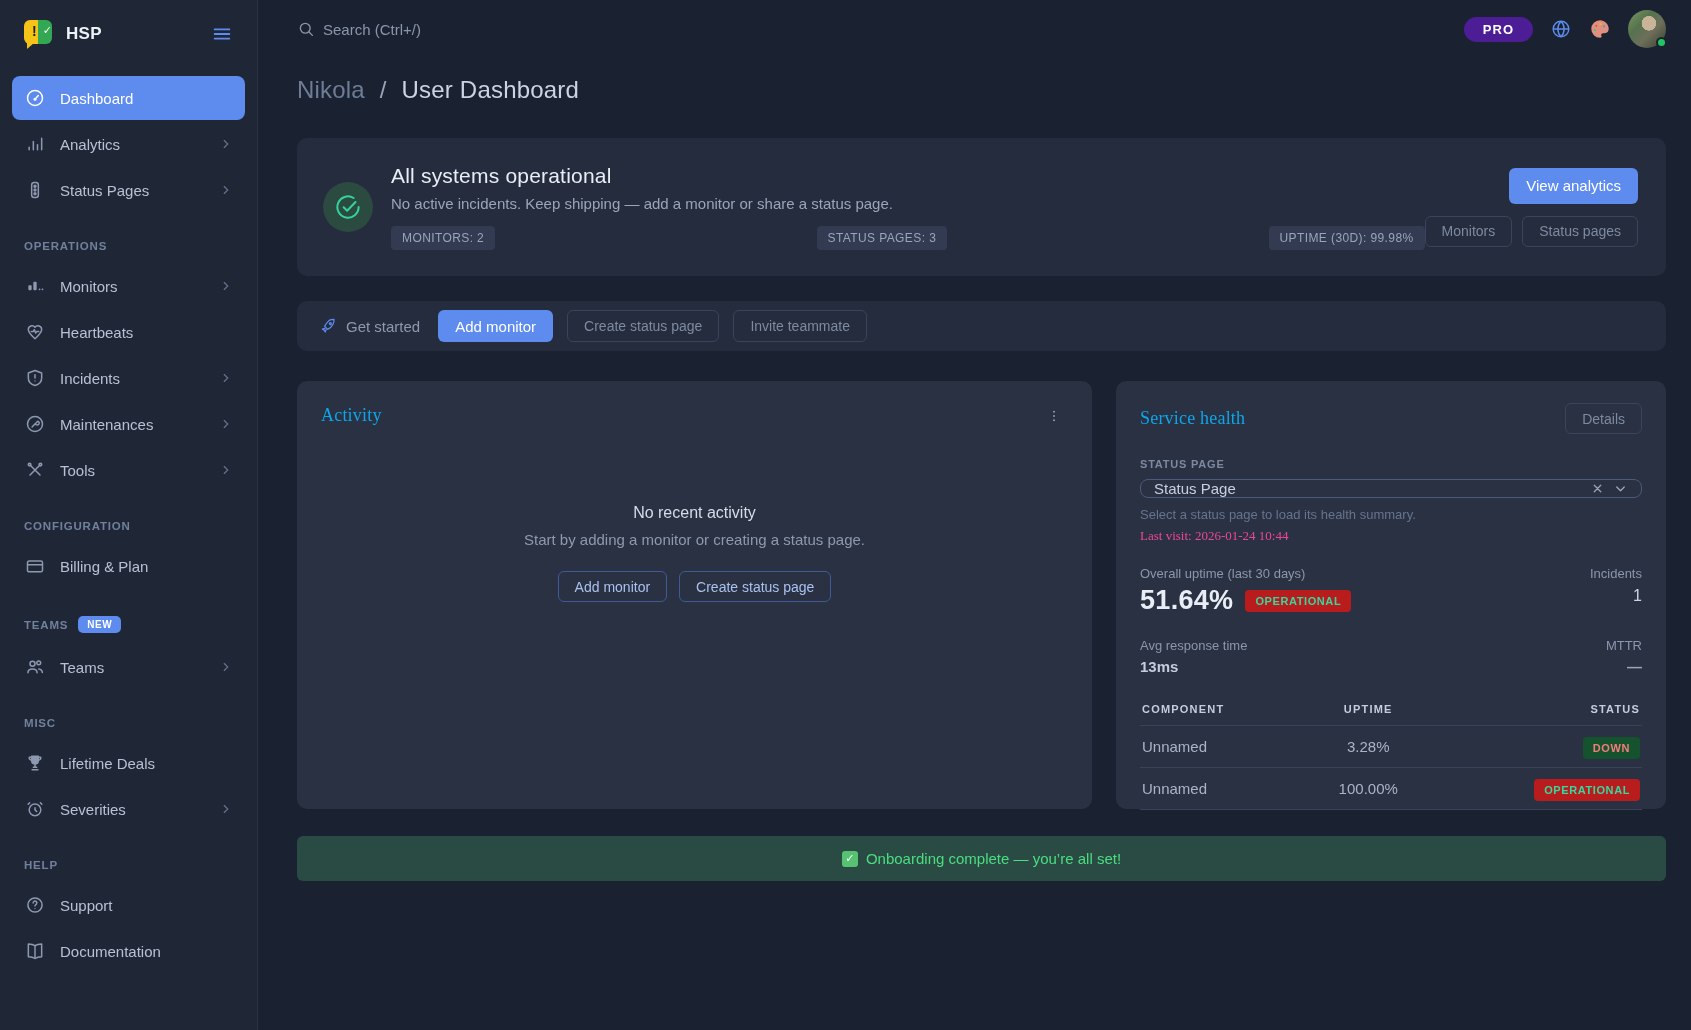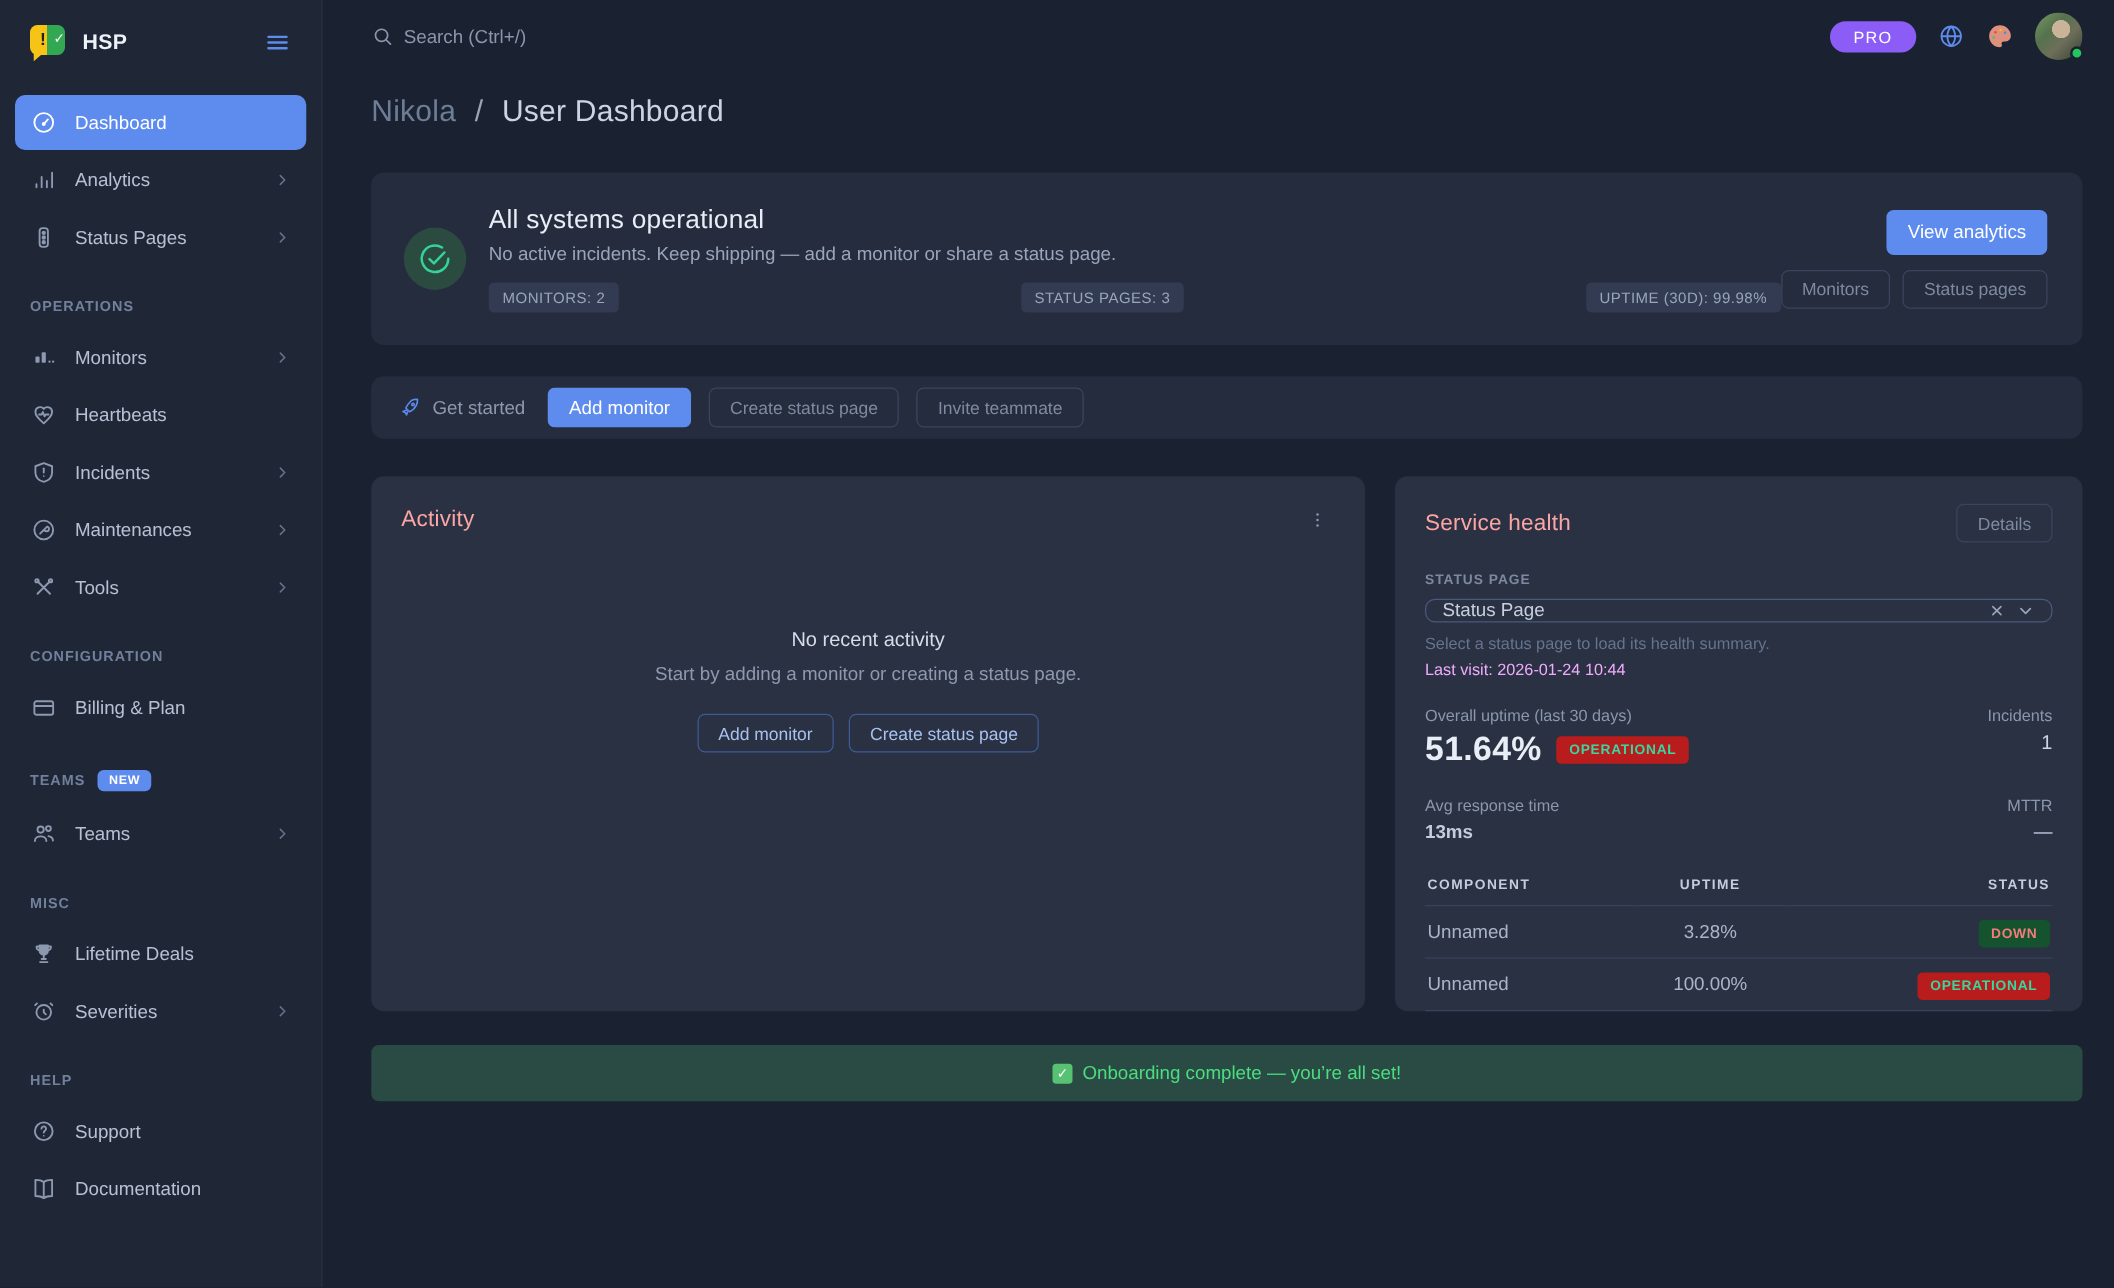--- a/index.html
+++ b/index.html
@@ -62,21 +62,21 @@
   .topbar { height:58px; display:flex; align-items:center; }
   .search-box { display:flex; align-items:center; gap:8px; color:#8b96ab; flex:1; }
   .search-box input {
     background:transparent; border:none; outline:none;
     color:#9aa5ba; font-size:15px; width:320px;
     font-family:"Liberation Sans","DejaVu Sans",sans-serif;
   }
   .search-box input::placeholder { color:#8b96ab; }
   .topbar-right { display:flex; align-items:center; gap:17px; }
   .pro-pill {
-    background:#8b5cf6; color:#fff; font-weight:normal; font-size:13px;
+    background:#4c1d95; color:#fff; font-weight:bold; font-size:13px;
     letter-spacing:1px; padding:5px 19px; border-radius:14px; cursor:pointer;
   }
   .globe-btn { color:#5d8bee; cursor:pointer; }
   .palette-btn { cursor:pointer; }
   .avatar-wrap { position:relative; width:38px; height:38px; cursor:pointer; }
   .avatar {
     width:38px; height:38px; border-radius:50%;
     background:
       radial-gradient(circle at 55% 35%, #c9b49a 0 22%, transparent 23%),
       linear-gradient(135deg,#7a9a62 0%,#55724e 35%,#6e6f5a 60%,#33412f 100%);
@@ -127,39 +127,39 @@
   }
   .gs-label { display:flex; align-items:center; gap:9px; color:#8e99af; font-size:15px; margin-right:4px; }
   .gs-label .icon { color:#5d8bee; }
   .btn-sm { height:32px; }
 
   
   .cards { margin-top:30px; display:flex; gap:24px; height:428px; }
   .card { background:#293142; border-radius:10px; }
   .activity-card { width:795px; min-width:795px; padding:24px; display:flex; flex-direction:column; }
   .card-head { display:flex; align-items:center; justify-content:space-between; }
-  .card-title { font-size:18px; color:#fca5a5; letter-spacing:0.2px; }
+  .card-title { font-size:18px; color:#0ea5e9; letter-spacing:0.2px;font-family:Liberation Serif, serif; }
   .kebab { color:#8d99b0; cursor:pointer; padding:2px 6px; }
   .empty-state { text-align:center; margin-top:78px; }
   .empty-title { font-size:16px; color:#d6dce8; }
   .empty-sub { font-size:15px; color:#8e99af; margin-top:9px; }
   .empty-actions { display:flex; gap:12px; justify-content:center; margin-top:23px; }
 
   
   .health-card { flex:1; padding:22px 24px; display:flex; flex-direction:column; }
   .field-label { font-size:11px; letter-spacing:0.8px; color:#7d89a0; font-weight:bold; margin-top:24px; }
   .select {
     margin-top:9px; height:38px; border:1px solid #4a5a7c; border-radius:8px;
     display:flex; align-items:center; padding:0 13px; cursor:pointer;
   }
   .select .value { flex:1; color:#c7d0de; font-size:15px; }
   .select .x-icon, .select .chev-icon { color:#9aa5ba; display:flex; }
   .select .x-icon { margin-right:9px; }
   .helper { font-size:13px; color:#66748f; margin-top:9px; }
-  .last-visit { font-size:13px; color:#f0abfc; margin-top:6px; }
+  .last-visit { font-size:13px; color:#ec4899; margin-top:6px;font-family:Liberation Serif, serif; }
 
   .stats-row { display:flex; justify-content:space-between; margin-top:22px; }
   .stat-label { font-size:13px; color:#8b97ad; }
   .stat-label.right { text-align:right; }
   .uptime-line { display:flex; align-items:center; gap:12px; margin-top:4px; }
   .uptime-val { font-size:27px; font-weight:bold; color:#e9edf5; letter-spacing:0.3px; }
   .pill { font-size:11px; font-weight:bold; letter-spacing:0.6px; padding:5px 10px; border-radius:4px; }
   .pill.operational { background:#b91c1c; color:#37d8a0; }
   .pill.down { background:#14532d; color:#f47c7c; }
   .stat-value { font-size:16px; color:#cbd4e2; text-align:right; margin-top:6px; }

